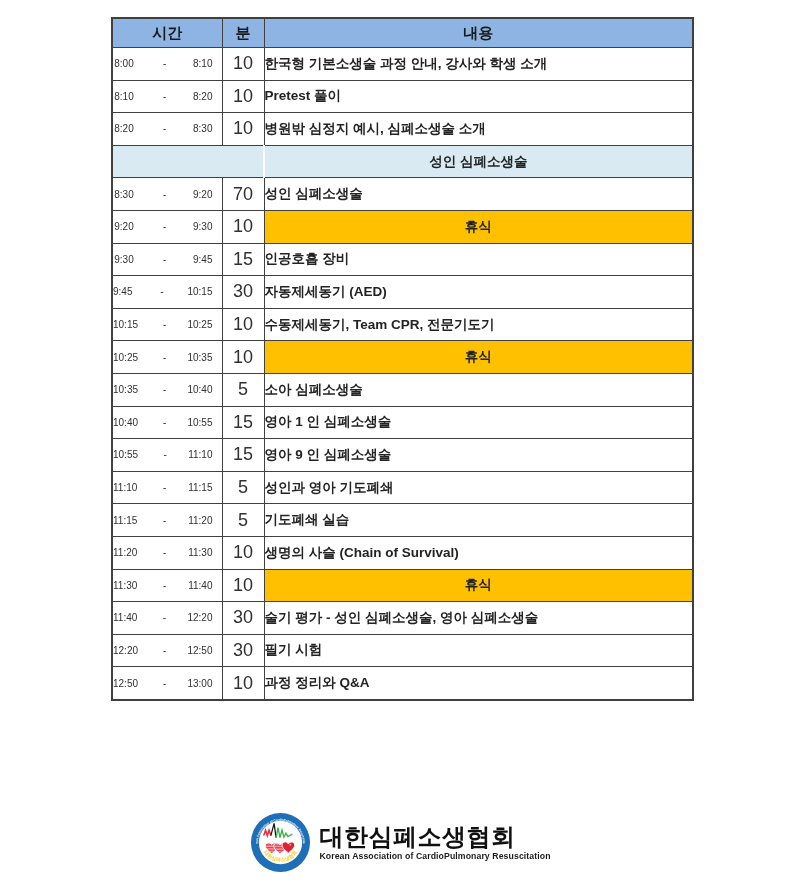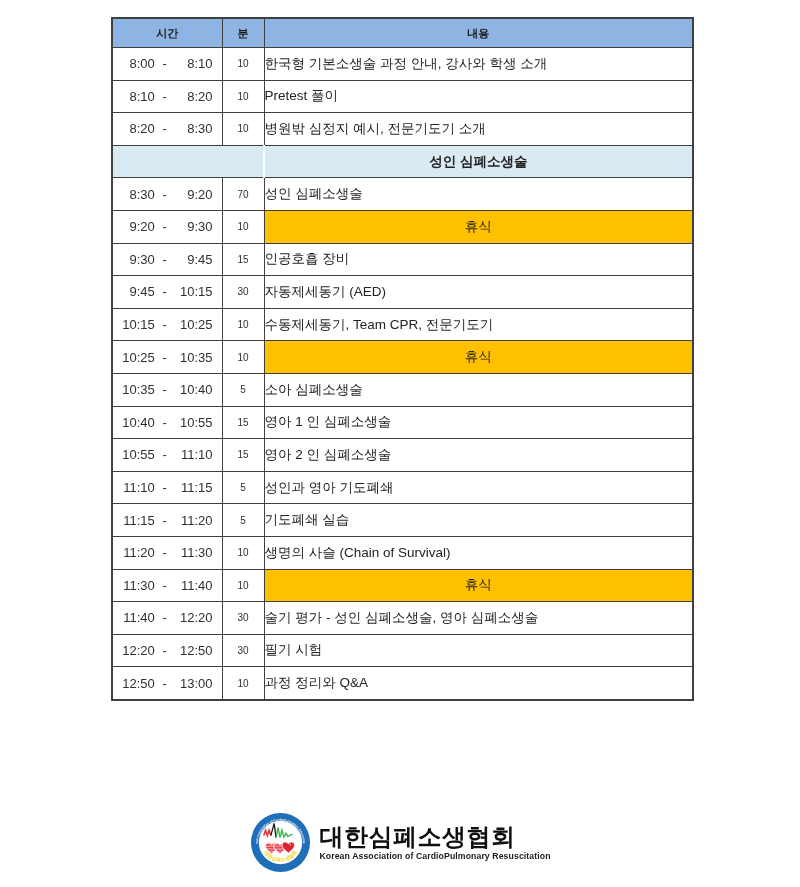--- a/index.html
+++ b/index.html
@@ -20,47 +20,48 @@
   }
   .schedule th, .schedule td {
     border: 1px solid var(--border, #404040);
     padding: 0;
     overflow: hidden;
     white-space: nowrap;
   }
   .schedule th {
     background: var(--header-bg, #8DB4E2);
     height: 28px;
-    font-size: 11px;
+    font-size: 15px;
     font-weight: bold;
     color: #1a1a1a;
     text-align: center;
   }
   .schedule td { height: 31.6px; }
   .col-time { width: 110px; }
   .col-min  { width: 42px; }
   .col-content { width: 429px; }
 
   .time-wrap {
     display: flex;
-    font-size: 13px;
+    font-size: 10px;
     color: #303030;
+    gap: 21px;
   }
   .time-wrap .ts { flex: 1; text-align: right; padding-right: 4px; }
   .time-wrap .dash { width: 12px; text-align: center; color: #303030; }
   .time-wrap .te { flex: 1; text-align: right; padding-right: 9px; }
 
   .min {
     text-align: center;
-    font-size: 10px;
+    font-size: 18px;
     color: #303030;
   }
   .content {
     font-size: 13.5px;
-    font-weight: normal;
+    font-weight: bold;
     color: #232323;
     padding-left: 18px;
     text-align: left;
   }
   .content.break {
     background: var(--break-bg, #FFC000);
     text-align: center;
     padding-left: 0;
   }
   .section-row td { background: var(--section-bg, #D9EAF2); }
@@ -141,21 +142,21 @@
 
   <tr>
     <td>
       <div class="time-wrap">
         <span class="ts">8:20</span>
         <span class="dash">-</span>
         <span class="te">8:30</span>
       </div>
     </td>
     <td class="min">10</td>
-    <td class="content">병원밖 심정지 예시, 전문기도기 소개</td>
+    <td class="content">병원밖 심정지 예시, 심폐소생술 소개</td>
   </tr>
 
   <tr class="section-row">
     <td class="sec-left" colspan="2"></td>
     <td class="sec-title">성인 심폐소생술</td>
   </tr>
 
   <tr>
     <td>
       <div class="time-wrap">
@@ -255,21 +256,21 @@
 
   <tr>
     <td>
       <div class="time-wrap">
         <span class="ts">10:55</span>
         <span class="dash">-</span>
         <span class="te">11:10</span>
       </div>
     </td>
     <td class="min">15</td>
-    <td class="content">영아 2 인 심폐소생술</td>
+    <td class="content">영아 9 인 심폐소생술</td>
   </tr>
 
 
   <tr>
     <td>
       <div class="time-wrap">
         <span class="ts">11:10</span>
         <span class="dash">-</span>
         <span class="te">11:15</span>
       </div>

